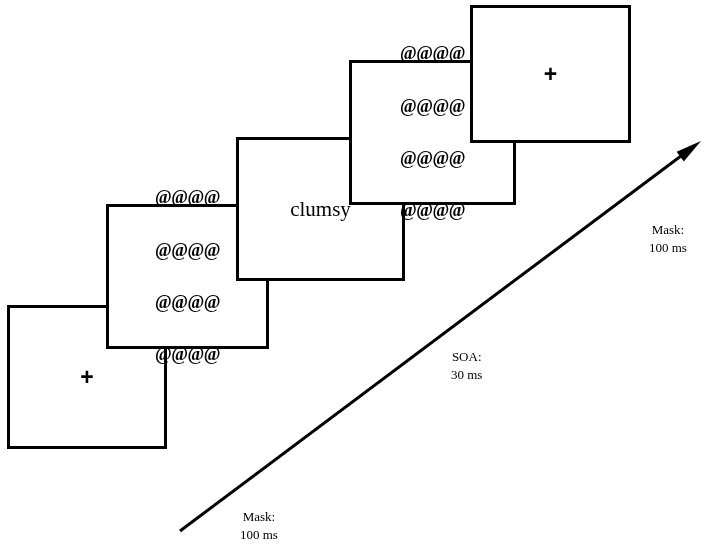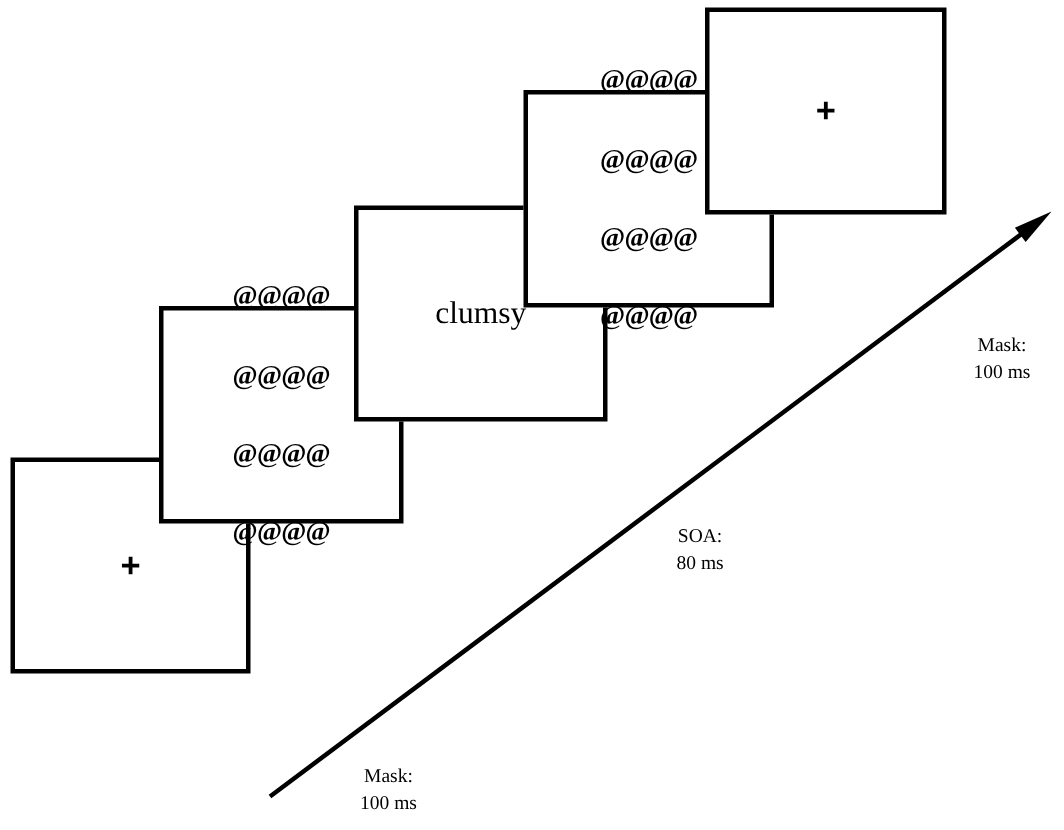--- a/index.html
+++ b/index.html
@@ -136,21 +136,21 @@
     <div class="fixation">+</div>
   </div>
 
   <div class="annotation" id="a0" style="left: 240px; top: 508px; z-index: 30;">
     <span class="ann-line">Mask:</span>
     <span class="ann-line">100 ms</span>
   </div>
 
   <div class="annotation" id="a1" style="left: 451px; top: 336px; z-index: 30; margin-top: 12px;">
     <span class="ann-line">SOA:</span>
-    <span class="ann-line">80 ms</span>
+    <span class="ann-line">30 ms</span>
   </div>
 
   <div class="annotation" id="a2" style="left: 649px; top: 221px; z-index: 30;">
     <span class="ann-line">Mask:</span>
     <span class="ann-line">100 ms</span>
   </div>
 
 </div>
 
 </body></html>

